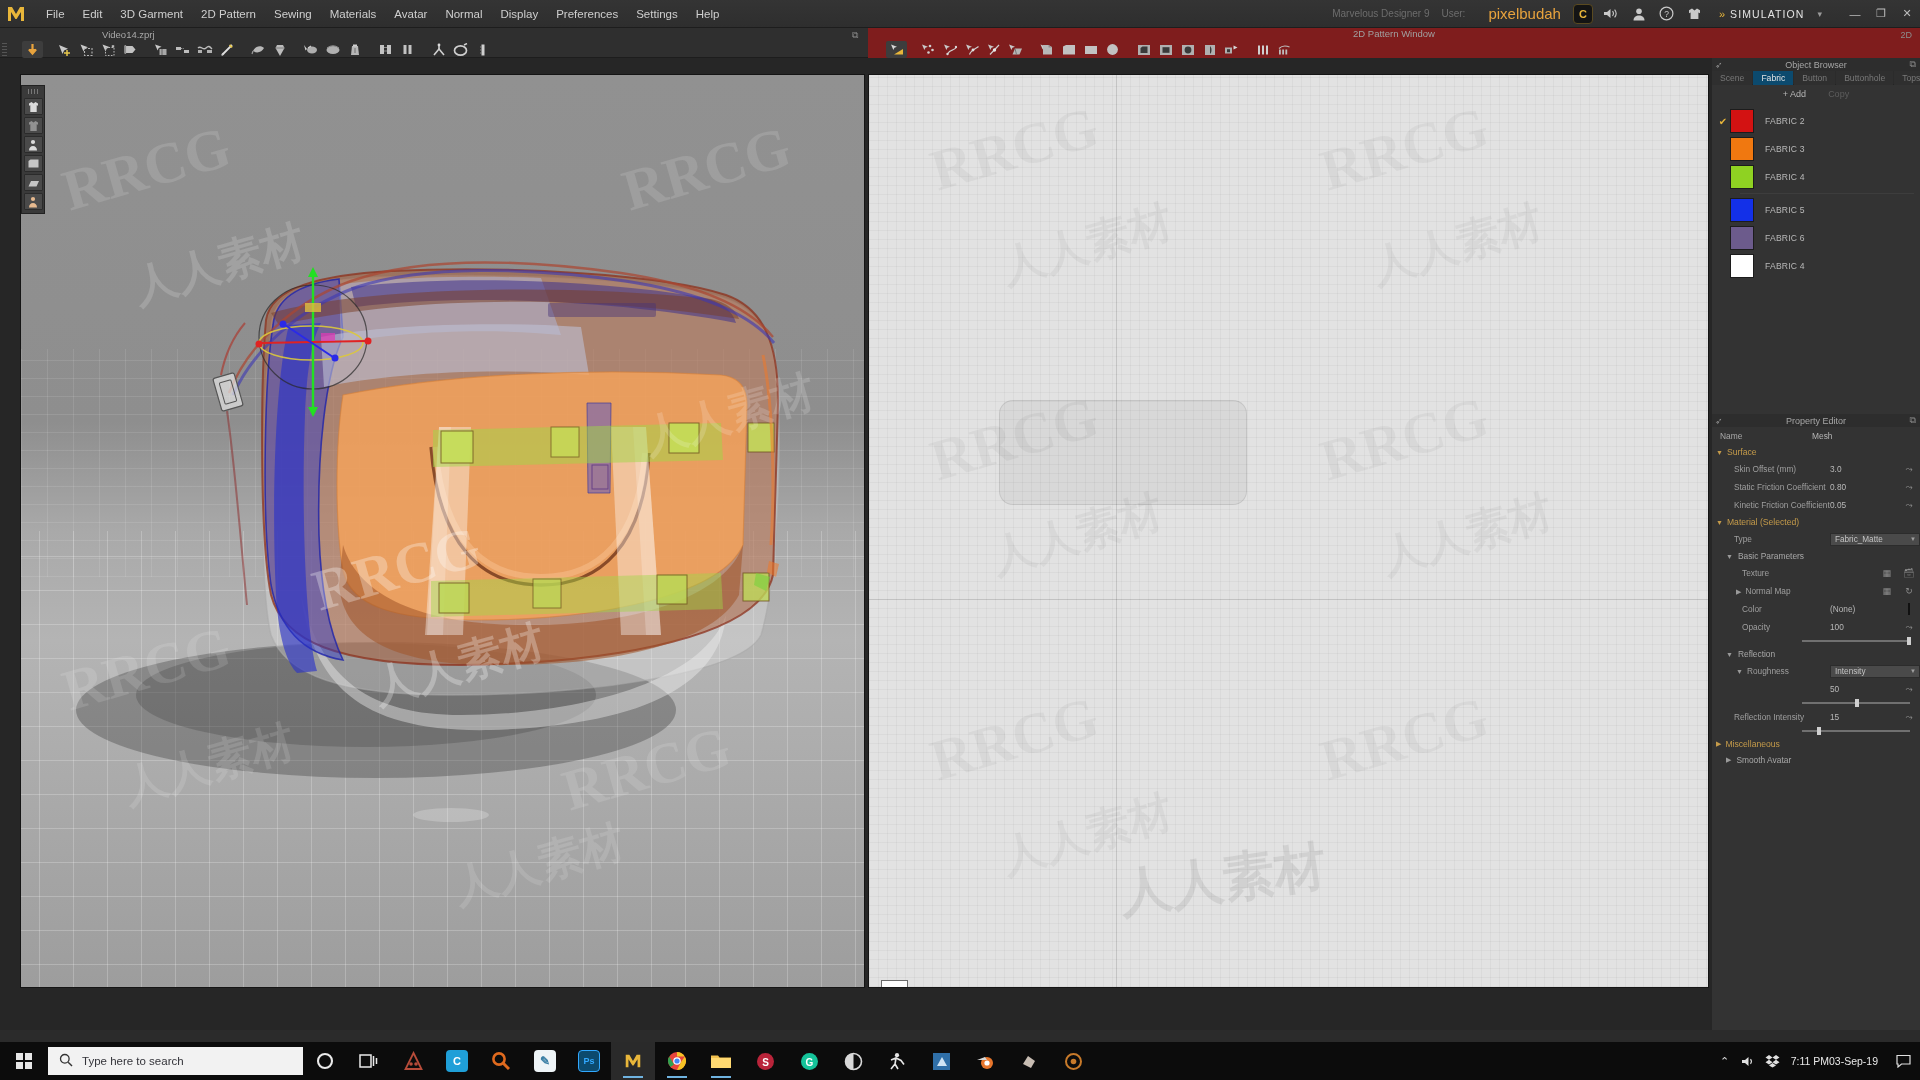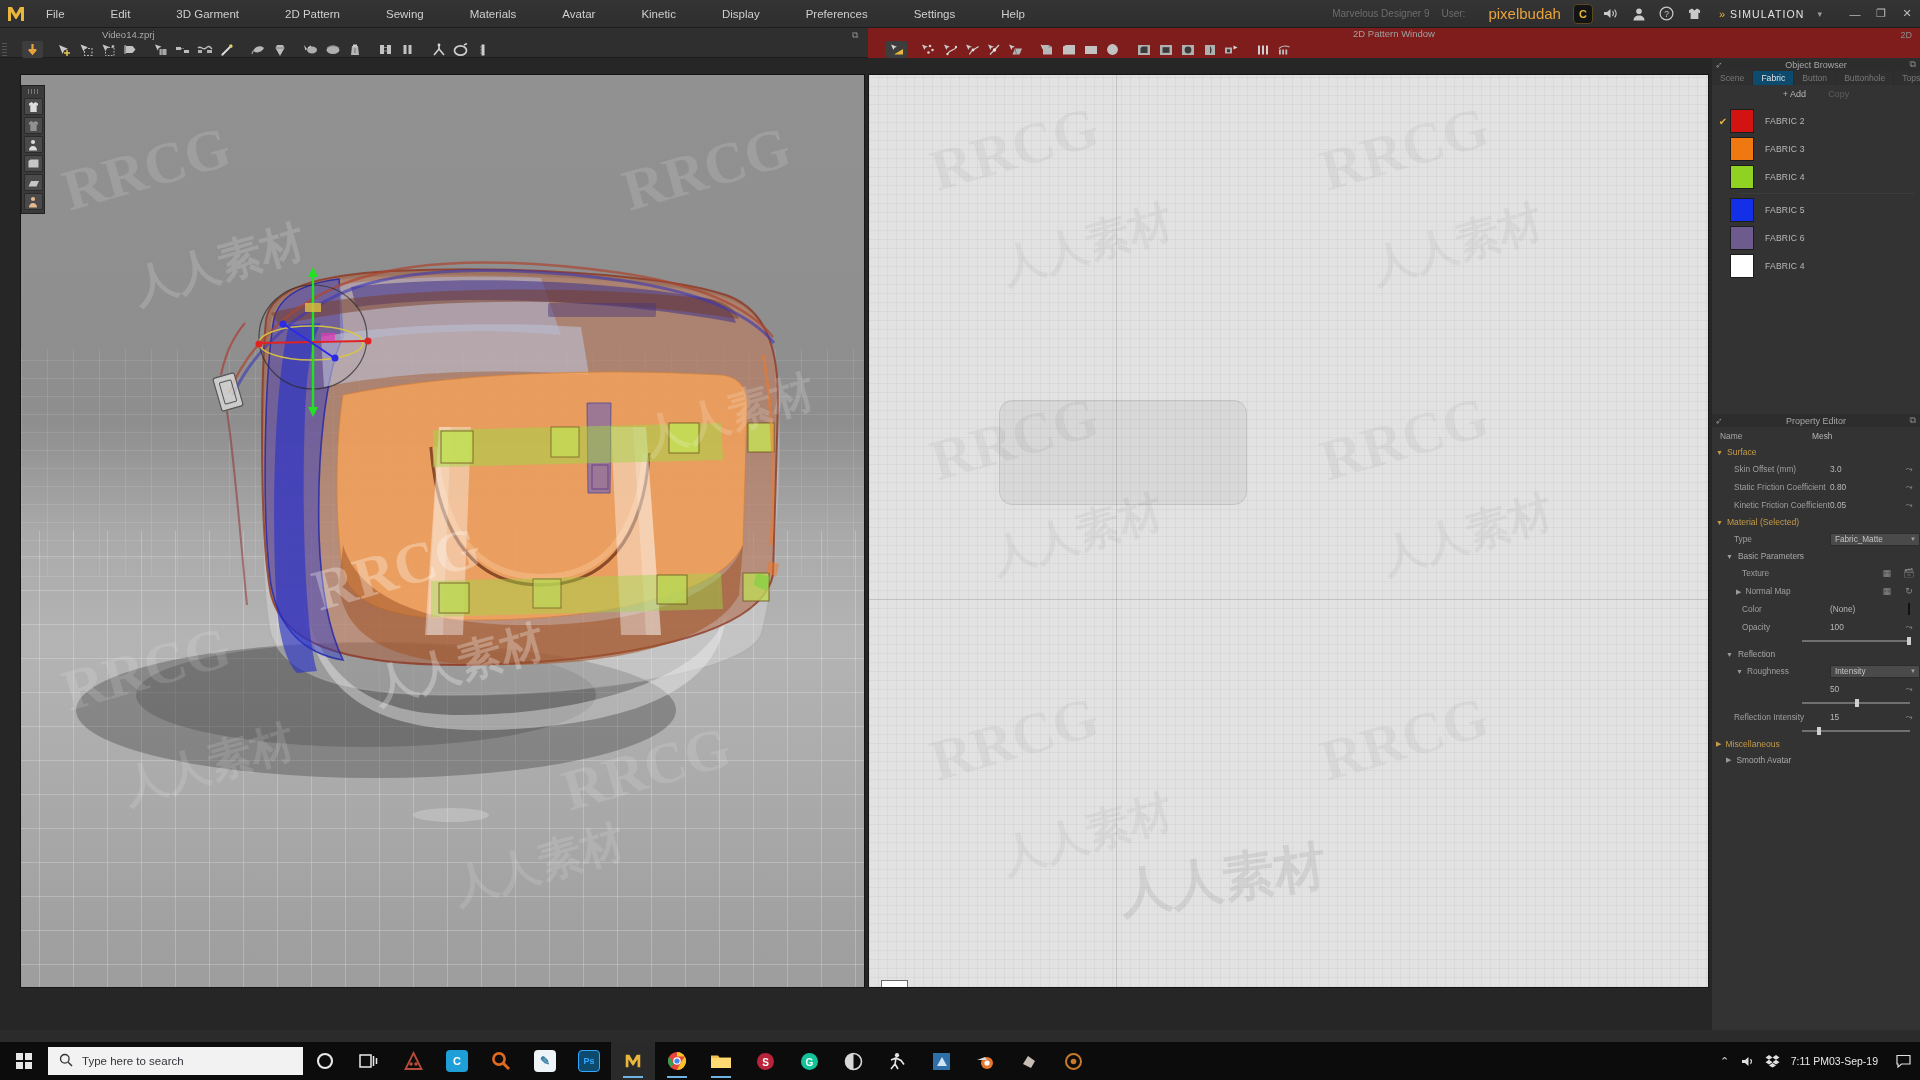--- a/index.html
+++ b/index.html
@@ -14,21 +14,21 @@
   
   .menubar{
     position:absolute; left:0; top:0; width:1920px; height:28px;
     background:linear-gradient(#343434,#2e2e2e);
     display:flex; align-items:center; border-bottom:1px solid #1d1d1d;
   }
   .logo{
     width:26px;height:26px;margin-left:3px;display:flex;align-items:center;justify-content:center;
     color:#e8b63a;font-size:17px;font-weight:bold;font-family:"Liberation Serif",serif;
   }
-  .menu-items{ display:flex; align-items:center; margin-left:8px;gap:28px; }
+  .menu-items{ display:flex; align-items:center; margin-left:8px; }
   .menu-item{
     padding:4px 9px; font-size:11.5px; color:#cfcfcf; cursor:default; white-space:nowrap;
   }
   .menu-right{ margin-left:auto; display:flex; align-items:center; height:36px; }
   .mr-txt{ font-size:10px; color:#6d6d6d; padding:0 6px; }
   .mr-user{ font-size:15px; color:#e8a33d; padding:0 8px;margin-left:9px; }
   .mr-ico{
     width:26px;height:22px;display:flex;align-items:center;justify-content:center;
     color:#c9c9c9; font-size:13px; margin:0 1px;
   }
@@ -232,21 +232,21 @@
         </svg>
     </div>
     <div class="menu-items">
       <div class="menu-item">File</div>
       <div class="menu-item">Edit</div>
       <div class="menu-item">3D Garment</div>
       <div class="menu-item">2D Pattern</div>
       <div class="menu-item">Sewing</div>
       <div class="menu-item">Materials</div>
       <div class="menu-item">Avatar</div>
-      <div class="menu-item">Kinetic</div>
+      <div class="menu-item">Normal</div>
       <div class="menu-item">Display</div>
       <div class="menu-item">Preferences</div>
       <div class="menu-item">Settings</div>
       <div class="menu-item">Help</div>
     </div>
 
     <div class="menu-right">
       <div class="mr-txt">Marvelous Designer 9</div>
       <div class="mr-txt">User:</div>
       <div class="mr-user">pixelbudah</div>

